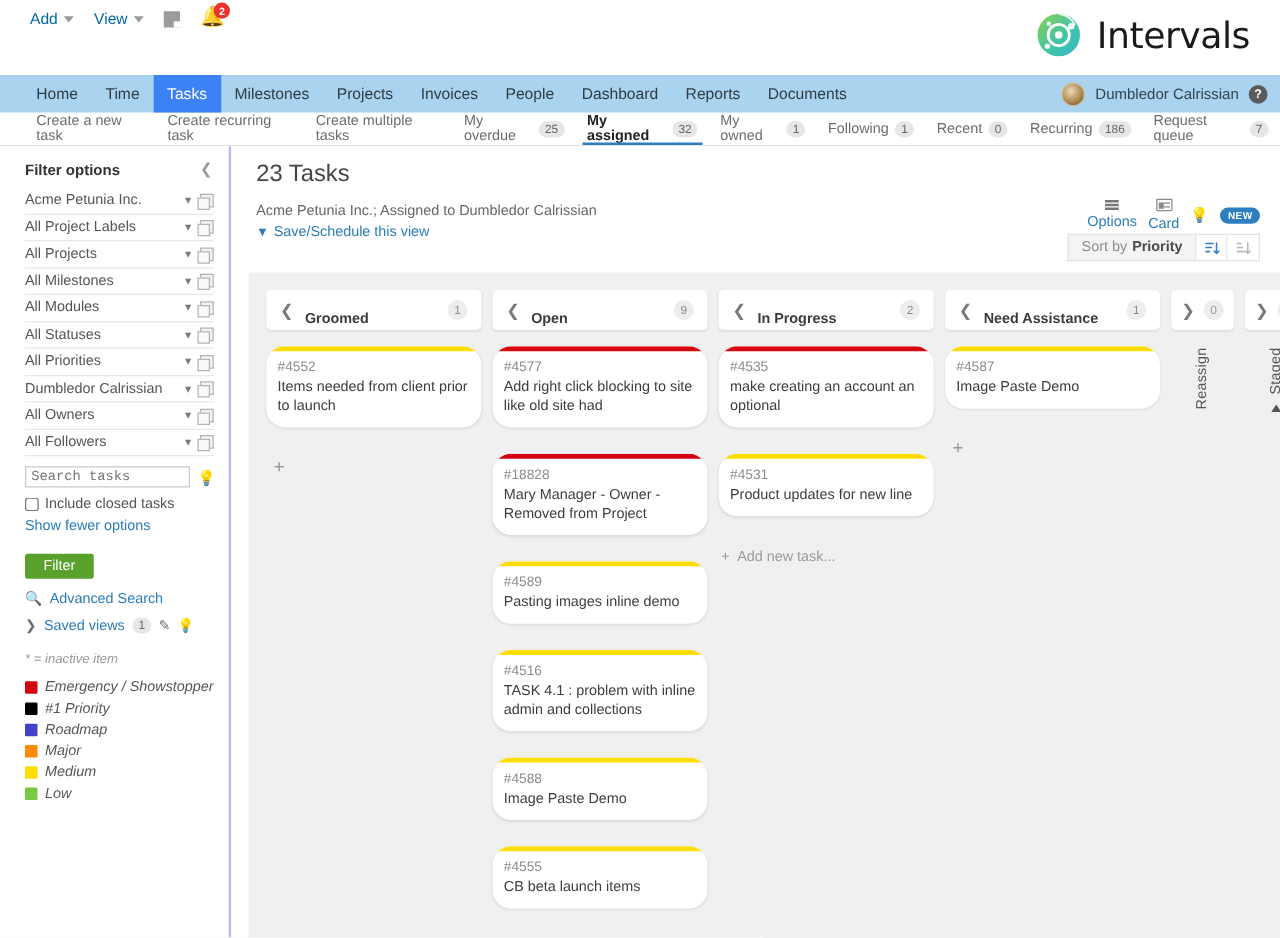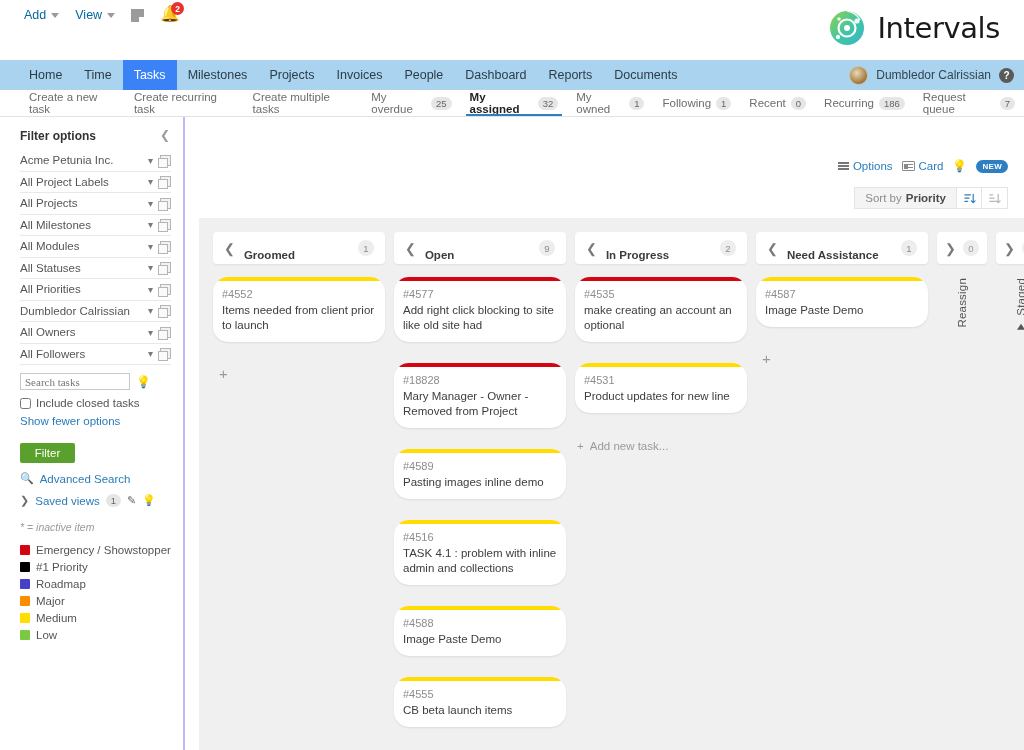--- a/index.html
+++ b/index.html
@@ -52,44 +52,44 @@
   
   .sidebar { width:185px; flex:0 0 185px; background:#fff; padding:12px 12px 0 20px; border-right:2px solid #c4b5fd; position:relative;}
   .sb-title { font-size:12px; font-weight:bold; color:#333; margin-bottom:7px; }
   .sb-collapse { position:absolute; right:13px; top:11px; color:#9b9b9b; font-size:12px; cursor:pointer; }
   .sb-row { display:flex; align-items:center; border-bottom:1px solid #e8e8e8; height:21.5px; }
   .sb-row .lbl { flex:1; font-size:11.5px; color:#555; }
   .sb-row .chev { color:#7a7a7a; font-size:10px; padding:0 5px; }
   .cp-icon { width:11px;height:11px;border:1px solid #b5b5b5;background:#f2f2f2;position:relative; margin-left:2px;}
   .cp-icon::before{content:"";position:absolute;left:-3px;top:2px;width:8px;height:8px;border:1px solid #b5b5b5;background:#fafafa;}
   .sb-search { display:flex; align-items:center; gap:6px; margin-top:8px; }
-  .sb-search input { width:110px; height:17px; border:1px solid #c9c9c9; font-size:11px; padding:0 4px; color:#555; font-family:Liberation Serif, serif;}
+  .sb-search input { width:132px; height:17px; border:1px solid #c9c9c9; font-size:11px; padding:0 4px; color:#555; font-family:Liberation Mono, monospace;}
   .bulb { color:#8a8a8a; font-size:12px; }
   .sb-check { display:flex; align-items:center; gap:5px; margin-top:7px; font-size:11.5px; color:#555; }
   .sb-check input { width:11px;height:11px;margin:0; }
   .link-blue { color:#2b7cb8; font-size:11.5px; cursor:pointer; }
   .filter-btn { margin-top:16px; background:#5aa02c; color:#fff; border:none; width:55px; height:20px;
                 font-size:11.5px; border-radius:2px; cursor:pointer; font-family:"Liberation Sans", sans-serif;}
   .sb-link-row { display:flex; align-items:center; gap:6px; margin-top:9px; font-size:11.5px; }
   .sb-link-row .gly { color:#6d6d6d; font-size:11px; }
   .inactive-note { margin-top:14px; font-size:10.5px; color:#9a9a9a; font-style:italic; }
-  .legend { margin-top:8px; }
+  .legend { margin-top:8px;font-style:italic; }
   .leg-row { display:flex; align-items:center; gap:6px; height:17px; font-size:11.5px; color:#555; }
   .swatch { width:10px;height:10px; border-radius:1px; }
 
   
   .main { flex:1; background:#fff; padding:12px 0 0 0; position:relative; overflow:hidden; }
   .main-inner { padding-left:20px; padding-right:14px; }
   .page-title { font-size:19px; color:#454545; font-weight:normal; margin:0 0 12px 0; }
   .crumb { font-size:11.5px; color:#666; }
   .save-view { margin-top:5px; font-size:11.5px; color:#2b7cb8; display:inline-flex; align-items:center; gap:4px; cursor:pointer;}
   .funnel { font-size:10px; color:#2b7cb8; }
 
   .opt-bar { position:absolute; right:16px; top:42px; display:flex; align-items:center; gap:9px; font-size:11.5px; }
-  .opt-link { color:#2b7cb8; display:flex; align-items:center; gap:4px; cursor:pointer; }
+  .opt-link { color:#2b7cb8; display:flex; align-items:center; gap:4px; cursor:pointer;flex-direction:column; }
   .sliders { display:flex; flex-direction:column; gap:1.5px; }
   .sliders i { display:block; width:11px; height:1.5px; background:#777; position:relative; }
   .card-ico { width:13px;height:10px;border:1px solid #8a8a8a;border-radius:1px;display:inline-block;position:relative; }
   .card-ico::before{content:"";position:absolute;left:1px;top:1.5px;width:4px;height:5px;background:#8a8a8a;}
   .card-ico::after{content:"";position:absolute;right:1px;top:2px;width:5px;height:1px;background:#8a8a8a;box-shadow:0 3px 0 #8a8a8a;}
   .new-badge { background:#2e7fc1; color:#fff; font-size:8px; font-weight:bold; border-radius:8px; padding:2px 6px; letter-spacing:0.3px;}
 
   .sort-bar { position:absolute; right:16px; top:70px; display:flex; align-items:center; gap:0;padding-left:31px; }
   .sort-box { background:#f4f4f4; border:1px solid #e4e4e4; border-right:none; height:22px; display:flex; align-items:center;
               padding:0 10px; font-size:11.5px; color:#8d8d8d; }
@@ -333,20 +333,28 @@
           <span>Medium</span>
         </div>
         <div class="leg-row">
           <span class="swatch" style="background: rgb(122, 201, 67);"></span>
           <span>Low</span>
         </div>
       </div>
   </div>
 
   <div class="main">
+    <div class="main-inner">
+      <h1 class="page-title">23 Tasks</h1>
+      <div class="crumb">Acme Petunia Inc.; Assigned to Dumbledor Calrissian</div>
+      <div class="save-view">
+        <span class="funnel">▼</span>
+        <span>Save/Schedule this view</span>
+      </div>
+    </div>
 
     <div class="opt-bar">
       <div class="opt-link">
         <span class="sliders">
             <i></i>
             <i></i>
             <i></i>
           </span>
         <span>Options</span>
       </div>

